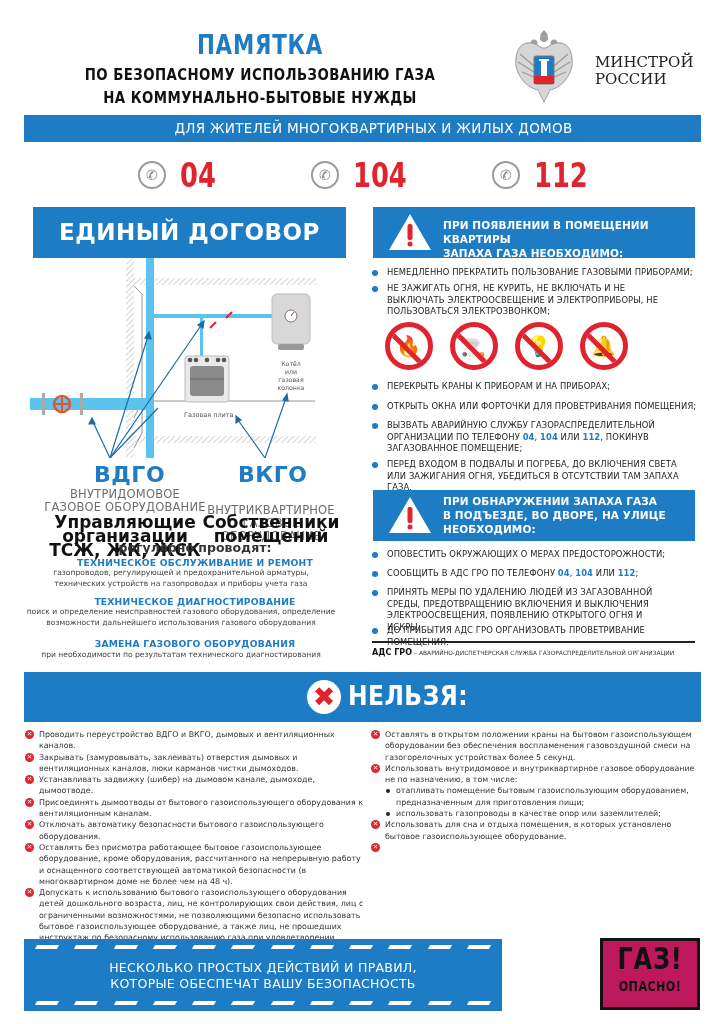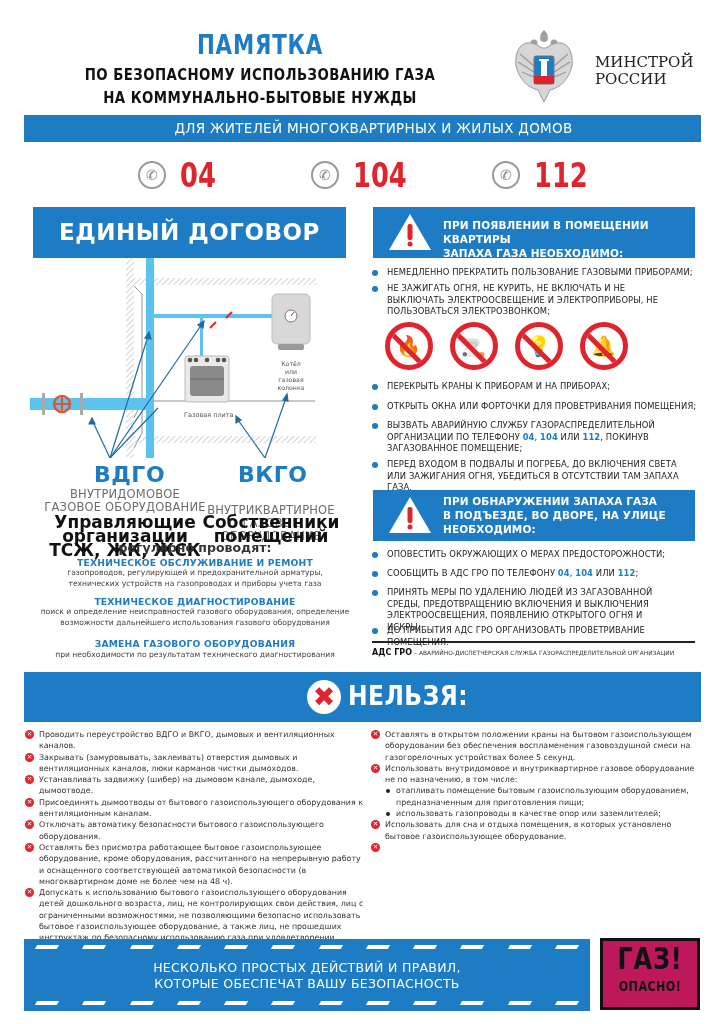--- a/index.html
+++ b/index.html
@@ -26,21 +26,21 @@
   .contract-bar { position: absolute; left: 33px; top: 207px; width: 313px; height: 51px; background: #1d7cc4; color: #fff; font-weight: bold; font-size: 23px; line-height: 51px; text-align: center; letter-spacing: 0.5px; }
 
   .diagram { position: absolute; left: 30px; top: 258px; width: 330px; height: 200px; }
 
   .acr { position: absolute; top: 462px; font-weight: bold; font-size: 22px; color: #1d7cc4; letter-spacing: 0.5px; }
   .acr-desc { position: absolute; font-size: 11.5px; color: #6d6d6d; text-align: center; line-height: 13px; letter-spacing: 0.2px; }
   .owner { position: absolute; font-weight: bold; font-size: 17px; color: #111; text-align: center; line-height: 14px; }
 
   .regular { position: absolute; left: 60px; top: 540px; width: 270px; text-align: center; font-size: 12.5px; font-weight: bold; color: #333; }
   .svc-title { position: absolute; left: 30px; width: 330px; text-align: center; font-weight: bold; font-size: 9.2px; color: #1d7cc4; letter-spacing: 0.2px; }
-  .svc-text { position: absolute; left: 30px; width: 330px; text-align: center; font-size: 7.6px; color: #444; line-height: 10.5px; }
+  .svc-text { position: absolute; left: 16px; width: 330px; text-align: center; font-size: 7.6px; color: #444; line-height: 10.5px; }
 
   
   .alert-bar { position: absolute; left: 373px; width: 322px; background: #1d7cc4; color: #fff; }
   .alert-bar .tri { position: absolute; left: 14px; }
   .alert-bar .txt { position: absolute; left: 70px; font-weight: bold; font-size: 10.5px; line-height: 14px; letter-spacing: 0.1px; }
 
   .bullet { position: absolute; left: 372px; width: 325px; font-size: 8.4px; line-height: 11.5px; color: #222; padding-left: 15px; letter-spacing: 0.1px; }
   .bullet::before { content: ""; position: absolute; left: 0; top: 3px; width: 6px; height: 6px; border-radius: 50%; background: #1d7cc4; }
   .bullet b.ph { color: #1d7cc4; }
 
@@ -56,21 +56,21 @@
   .forbid-bar .xcirc { position: absolute; left: 283px; top: 8px; width: 34px; height: 34px; border-radius: 50%; background: #fff; color: #e0242e; font-weight: bold; font-size: 27px; line-height: 34px; text-align: center; }
   .forbid-bar .label { position: absolute; left: 324px; top: 9px; color: #fff; font-weight: bold; font-size: 26px; letter-spacing: 0.5px; transform: scaleX(0.9); transform-origin: left center; }
 
   .forbid-col { position: absolute; top: 729px; font-size: 7.9px; line-height: 11.3px; color: #333; }
   .forbid-col .fi { position: relative; padding-left: 15px; }
   .forbid-col .fi .x { position: absolute; left: 1px; top: 1px; width: 9px; height: 9px; border-radius: 50%; background: #e0242e; color: #fff; font-size: 6.5px; line-height: 9px; text-align: center; font-weight: bold; }
   .forbid-col .sub { position: relative; padding-left: 26px; }
   .forbid-col .sub::before { content: ""; position: absolute; left: 16px; top: 4px; width: 4px; height: 4px; border-radius: 50%; background: #222; }
 
   
-  .bottom-bar { position: absolute; left: 24px; top: 939px; width: 566px; height: 72px; background: #1d7cc4; }
+  .bottom-bar { position: absolute; left: 24px; top: 939px; width: 478px; height: 72px; background: #1d7cc4; }
   .dashes { position: absolute; left: 12px; right: 12px; height: 4px; display: flex; justify-content: space-between; }
   .dashes span { width: 22px; height: 4px; background: #fff; transform: skewX(-30deg); }
   .bottom-bar .txt { position: absolute; left: 0; top: 21px; width: 100%; text-align: center; color: #fff; font-size: 12.5px; line-height: 16px; letter-spacing: 0.3px; }
 
   .gas-sign { position: absolute; left: 600px; top: 938px; width: 100px; height: 72px; background: #111; padding: 3px; }
   .gas-sign .inner { width: 100%; height: 100%; background: #be185d; text-align: center; }
   .gas-sign .g1 { font-weight: bold; font-size: 30px; line-height: 36px; color: #111; letter-spacing: 1px; transform: scaleX(0.8); }
   .gas-sign .g2 { font-weight: bold; font-size: 14px; line-height: 18px; color: #111; letter-spacing: 0.5px; transform: scaleX(0.8); }
 </style>
 </head>

